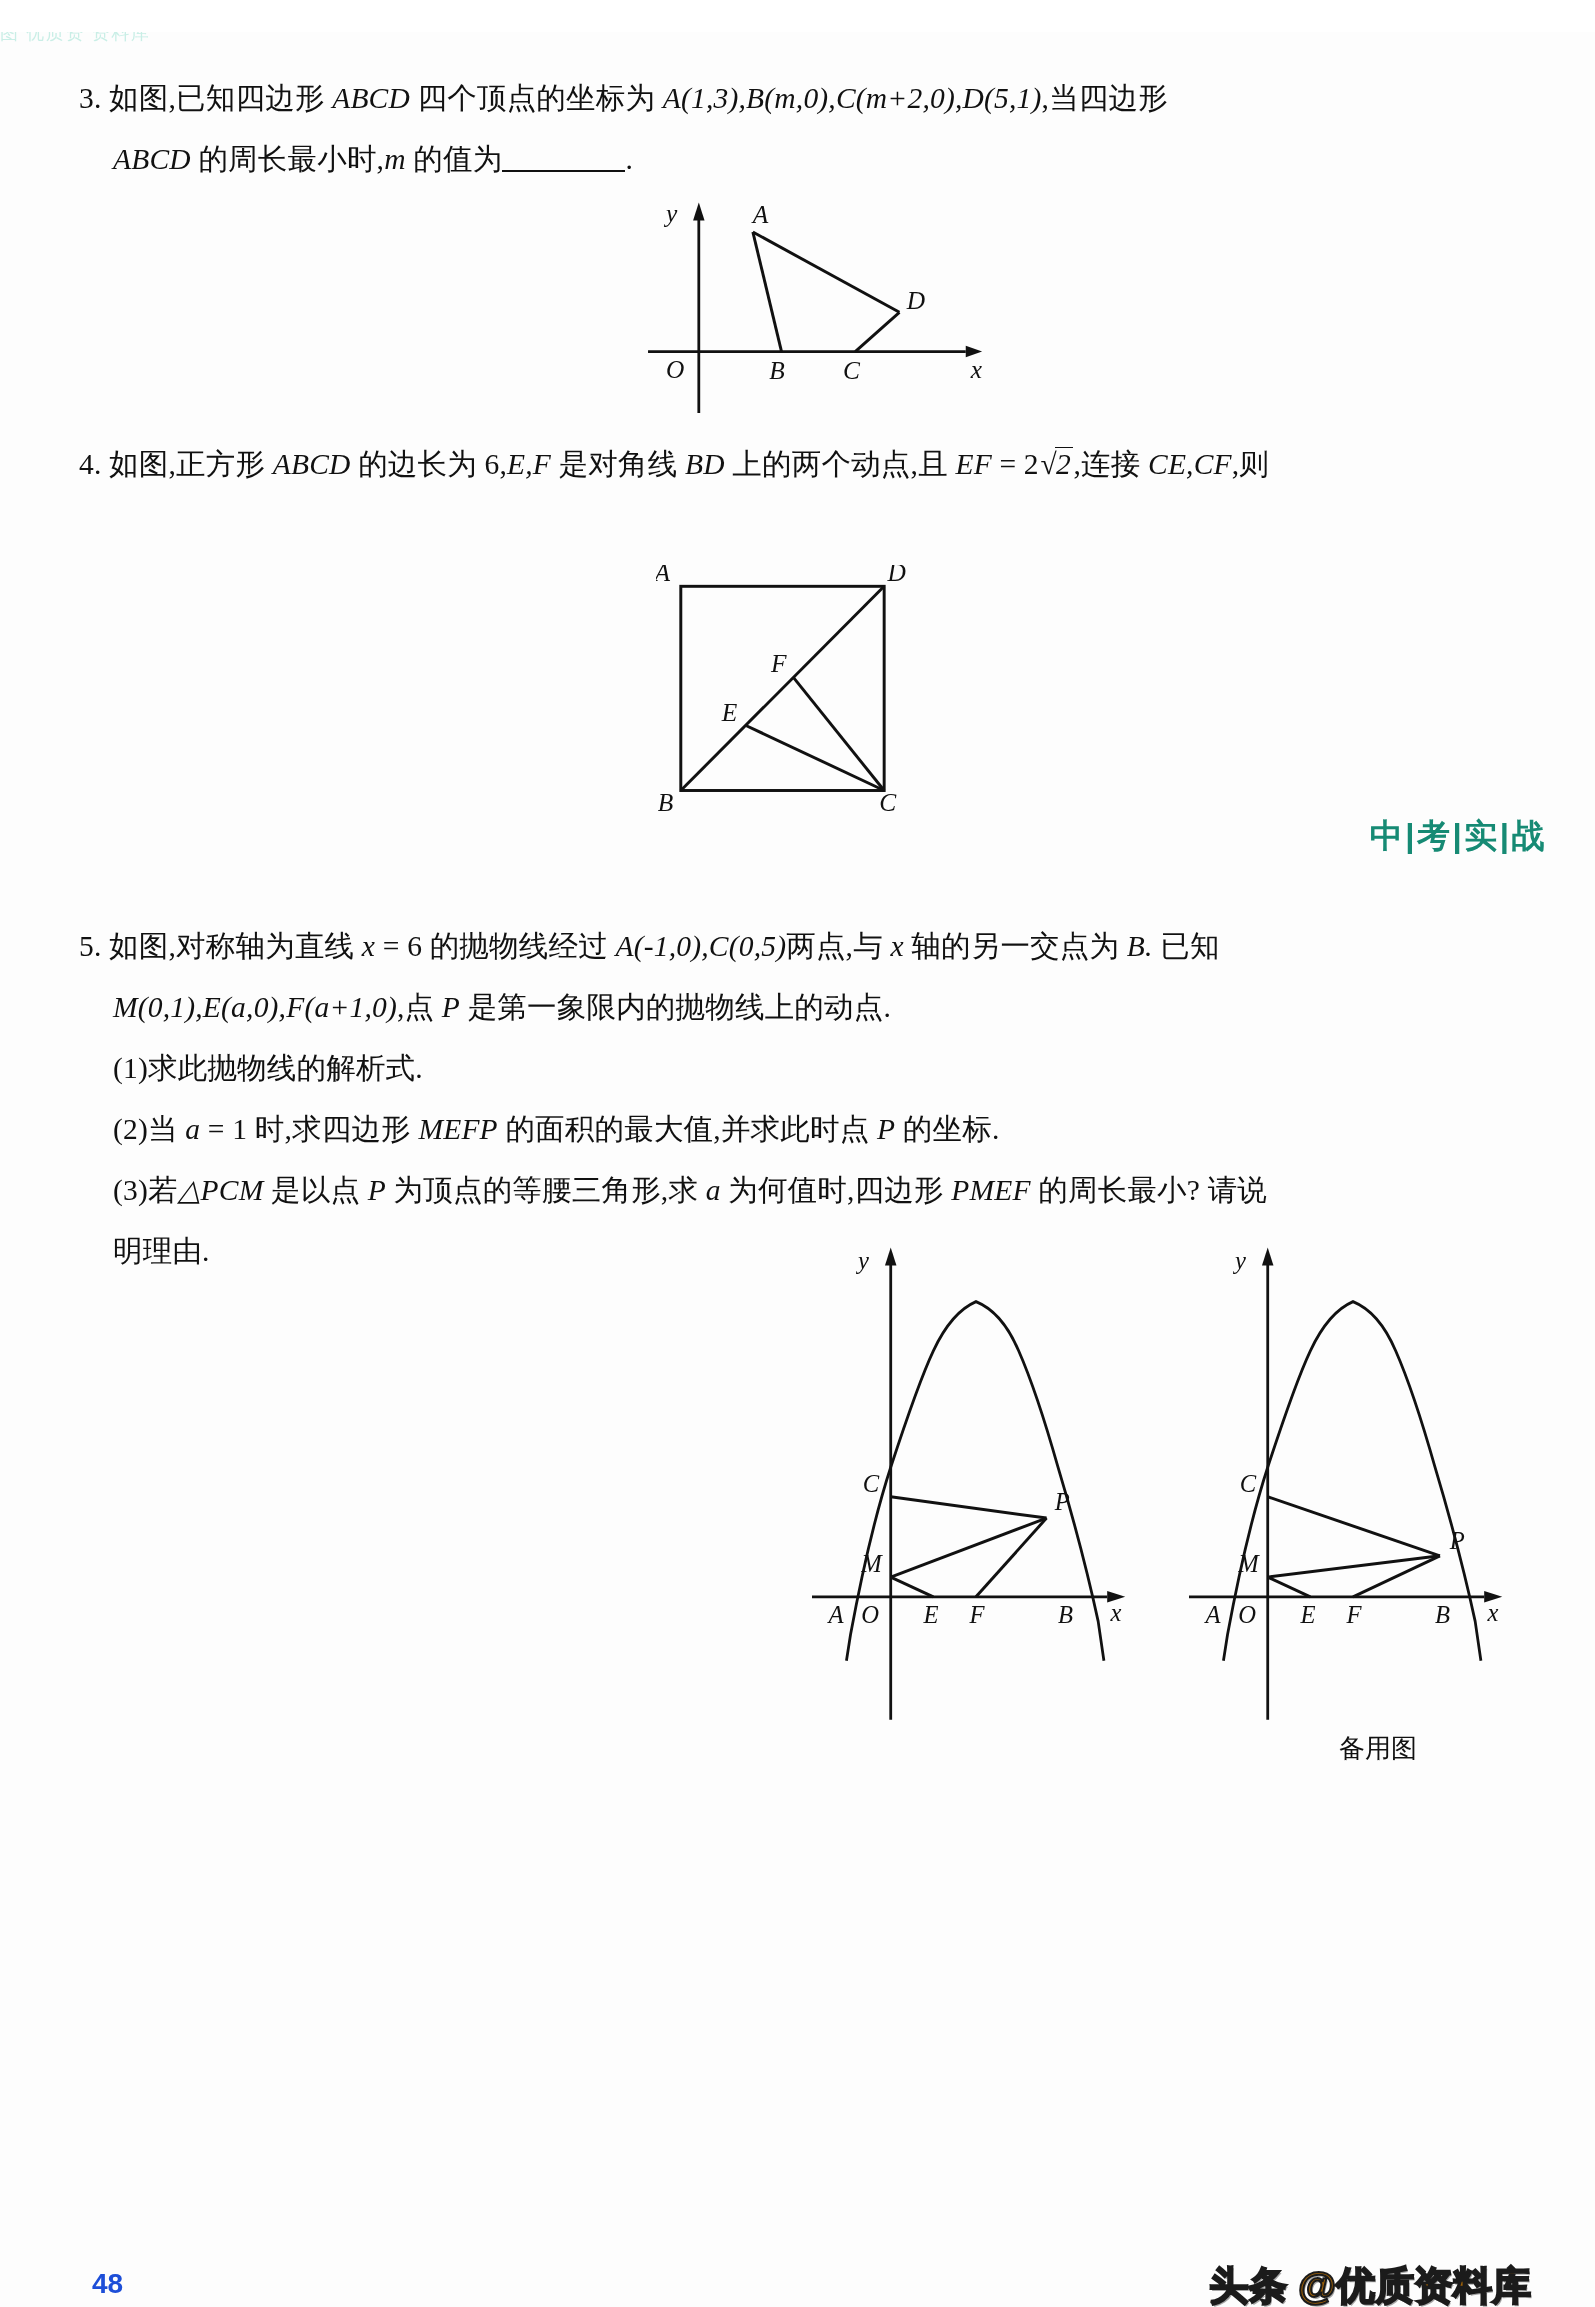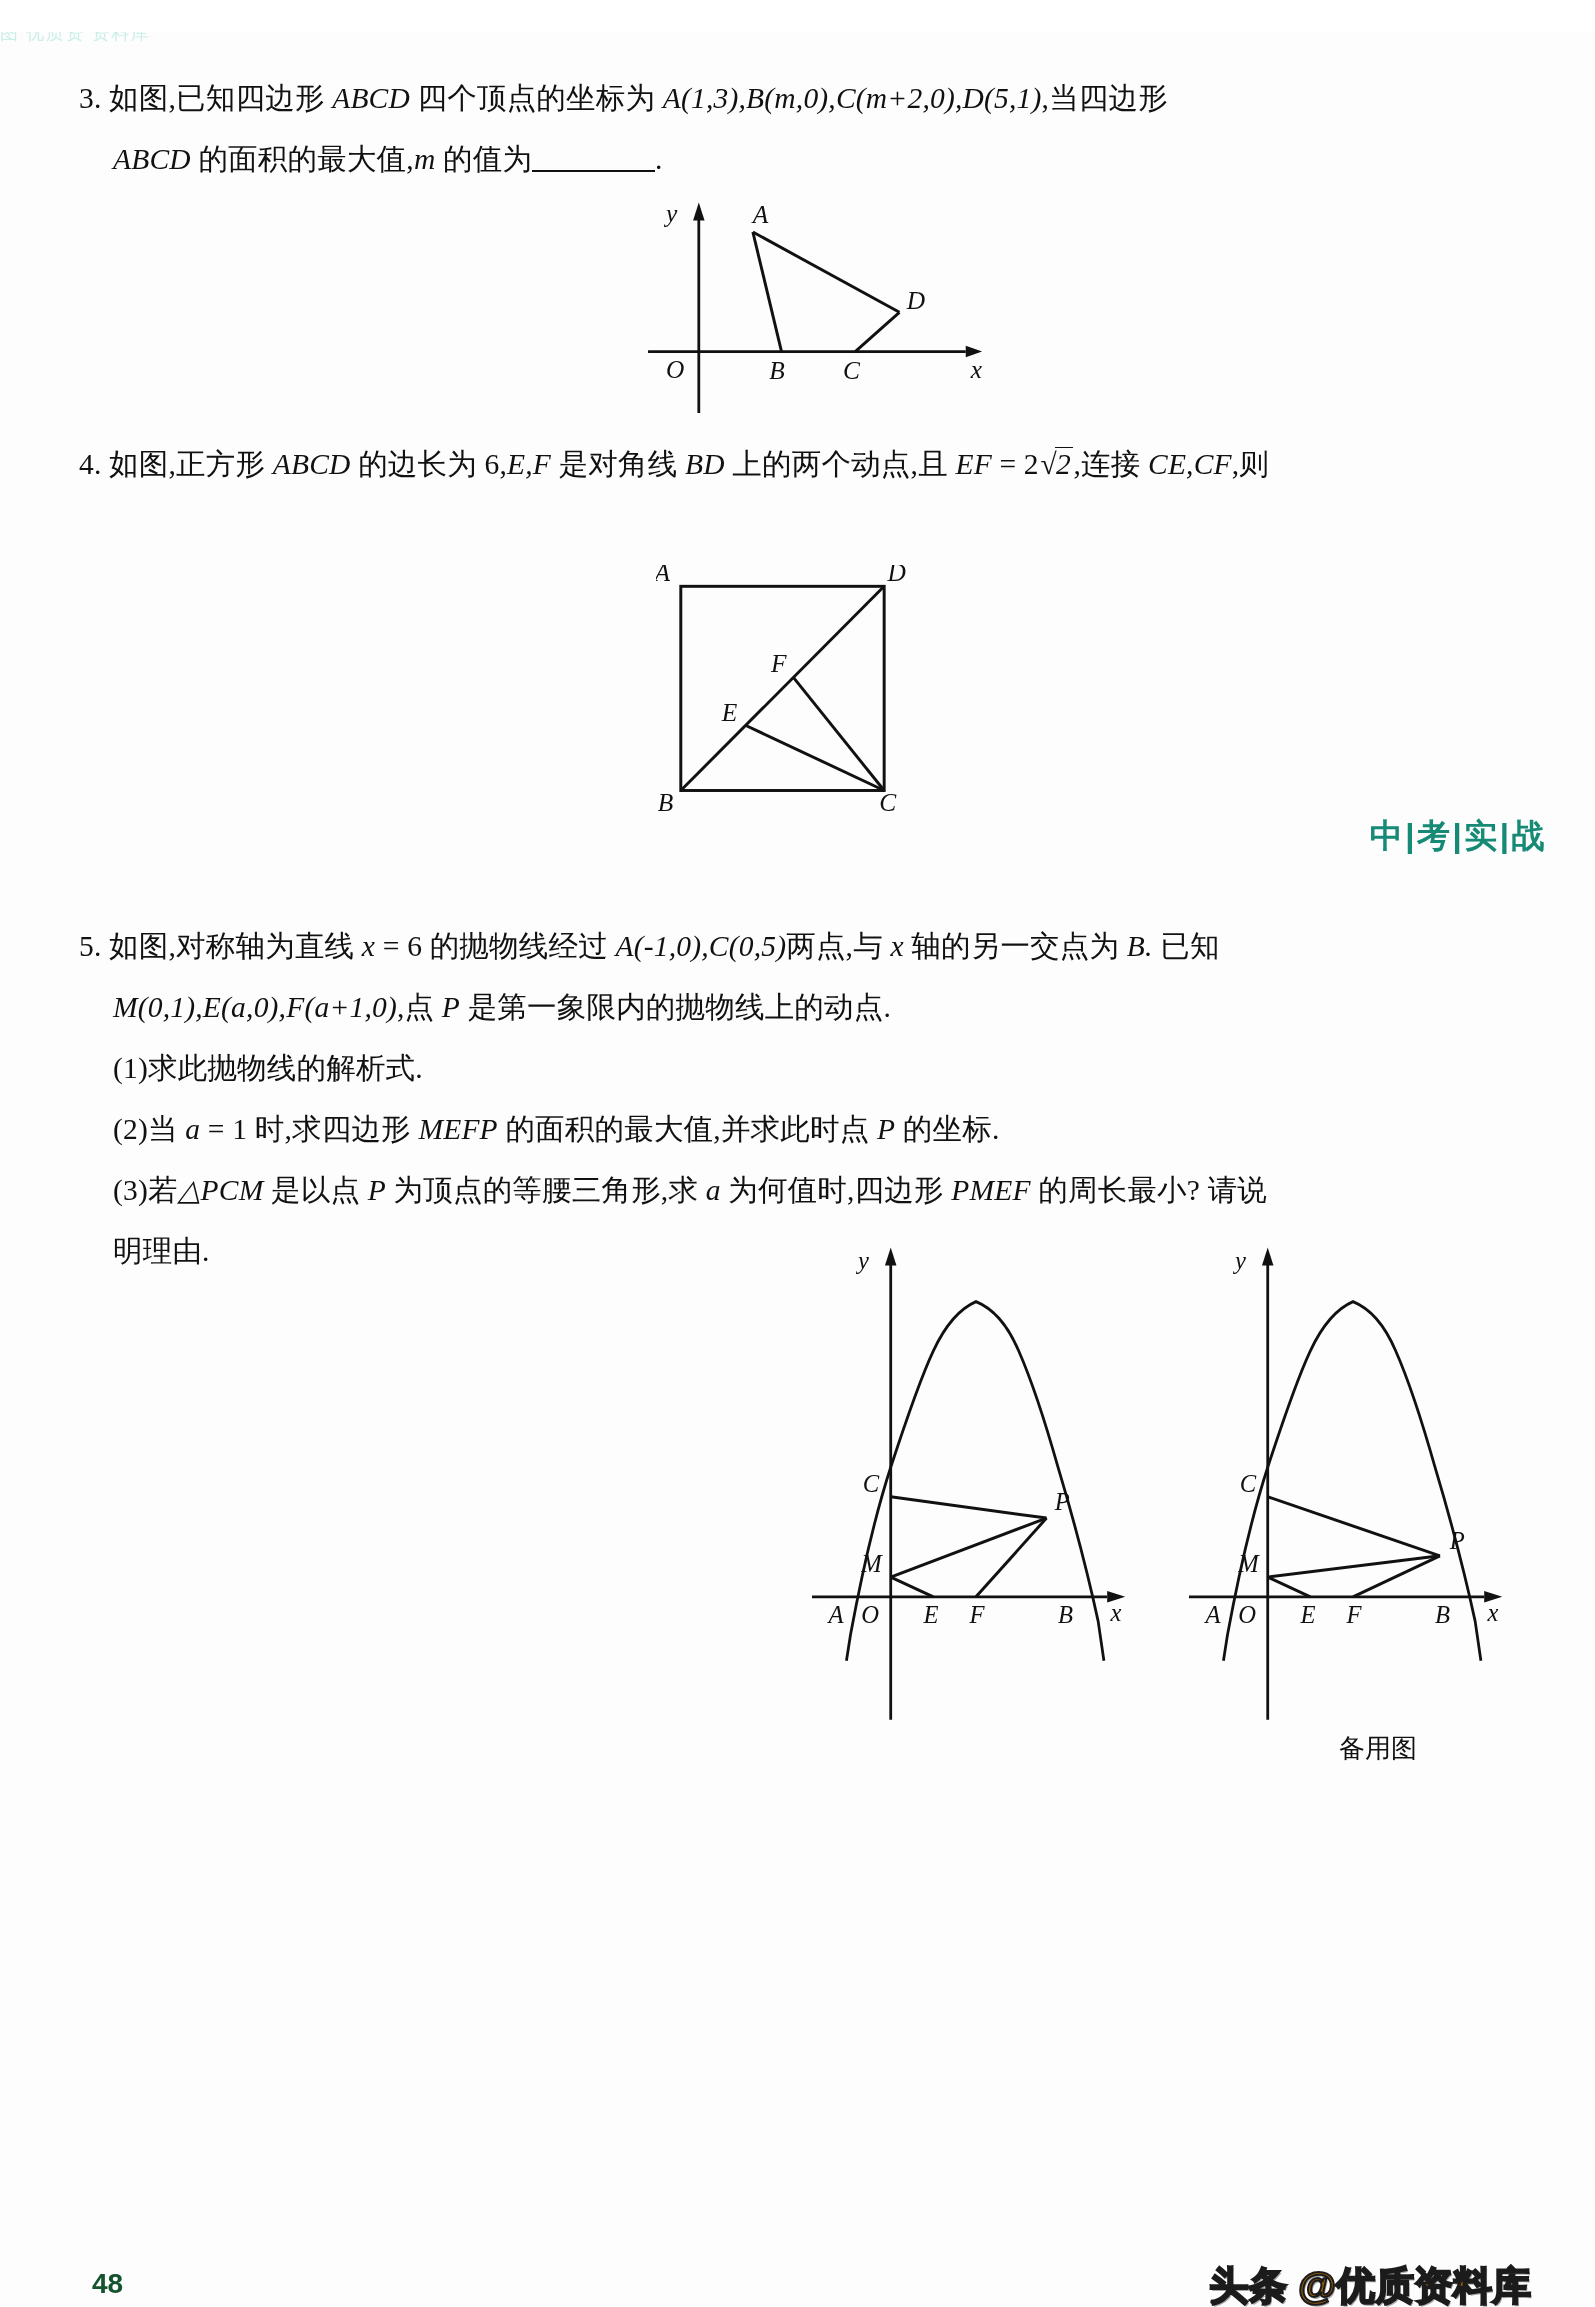--- a/index.html
+++ b/index.html
@@ -103,21 +103,21 @@
     font-style: italic;
     fill: #111;
   }
 
   
   .page-number {
     position: absolute;
     left: 92px;
     top: 2236px;
     font-size: 28px;
-    color: #14532d;
+    color: #1d4ed8;
     font-family: "Liberation Sans", sans-serif;
     font-weight: 600;
   }
   .watermark {
     position: absolute;
     right: 64px;
     top: 2227px;
     font-size: 39px;
     font-family: "Liberation Sans", sans-serif;
     font-weight: 700;
@@ -135,21 +135,21 @@
   <div class="top-strip">
     <div class="top-strip-frag">图  优质资   资料库</div>
   </div>
 
   <div class="problem" style="top:36px;">
     <div class="qline">
       <span class="num">3.</span>
       <span>如图,已知四边形 </span><span class="mi">ABCD</span><span> 四个顶点的坐标为 </span><span class="mi">A(1,3),B(m,0),C(m+2,0),D(5,1)</span><span>,当四边形</span>
     </div>
     <div class="qline indent">
-      <span class="mi">ABCD</span><span> 的面积的最大值,</span><span class="mi">m</span><span> 的值为</span><span class="blank"></span><span>.</span>
+      <span class="mi">ABCD</span><span> 的周长最小时,</span><span class="mi">m</span><span> 的值为</span><span class="blank"></span><span>.</span>
     </div>
   </div>
 
   <div class="figure" style="left:648px; top:164px;">
     <svg width="344" height="217" viewBox="0 0 420 265">
 
       <line x1="0" y1="190" x2="388" y2="190" stroke="#111" stroke-width="3.4"></line>
       <polygon points="388,183 408,190 388,197" fill="#111"></polygon>
 
       <line x1="62" y1="265" x2="62" y2="28" stroke="#111" stroke-width="3.4"></line>

